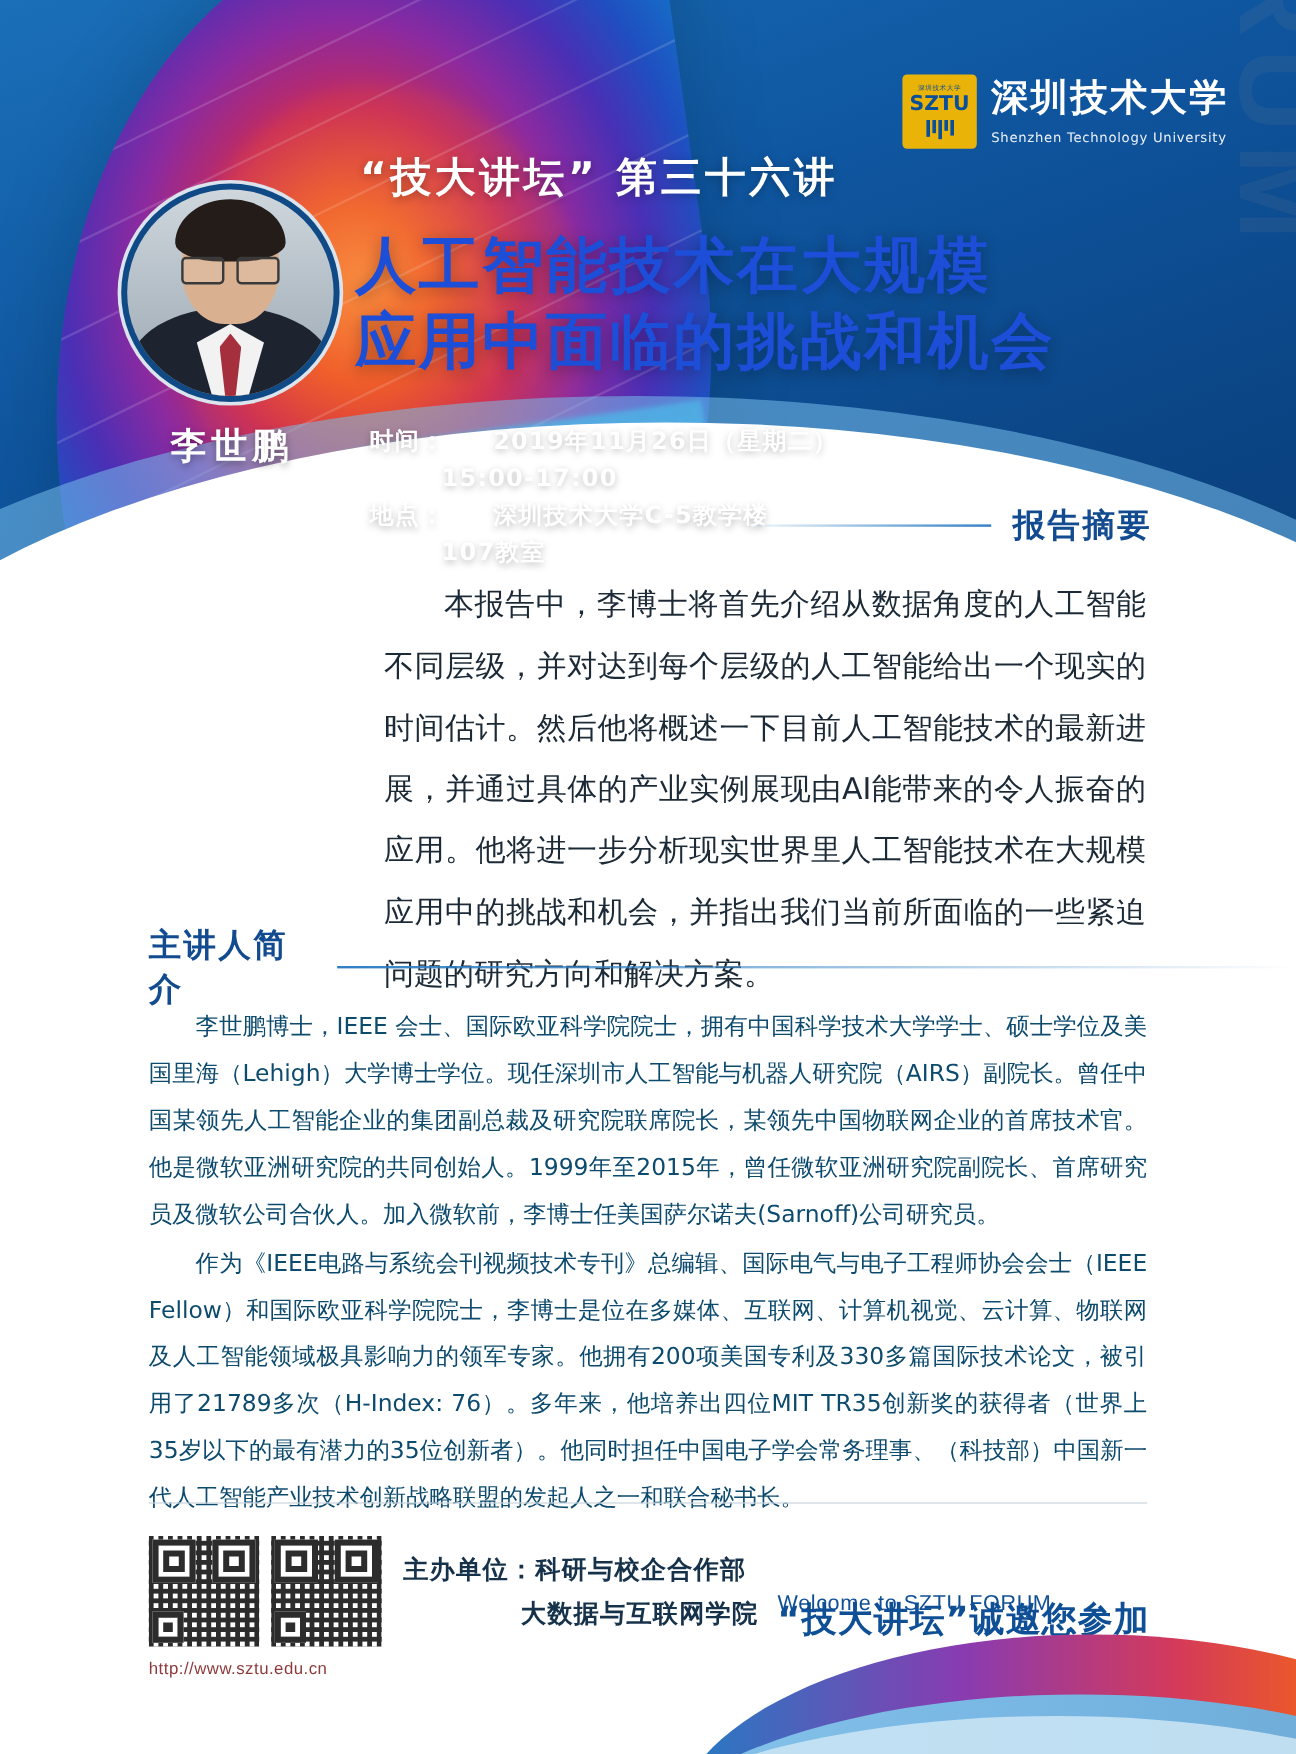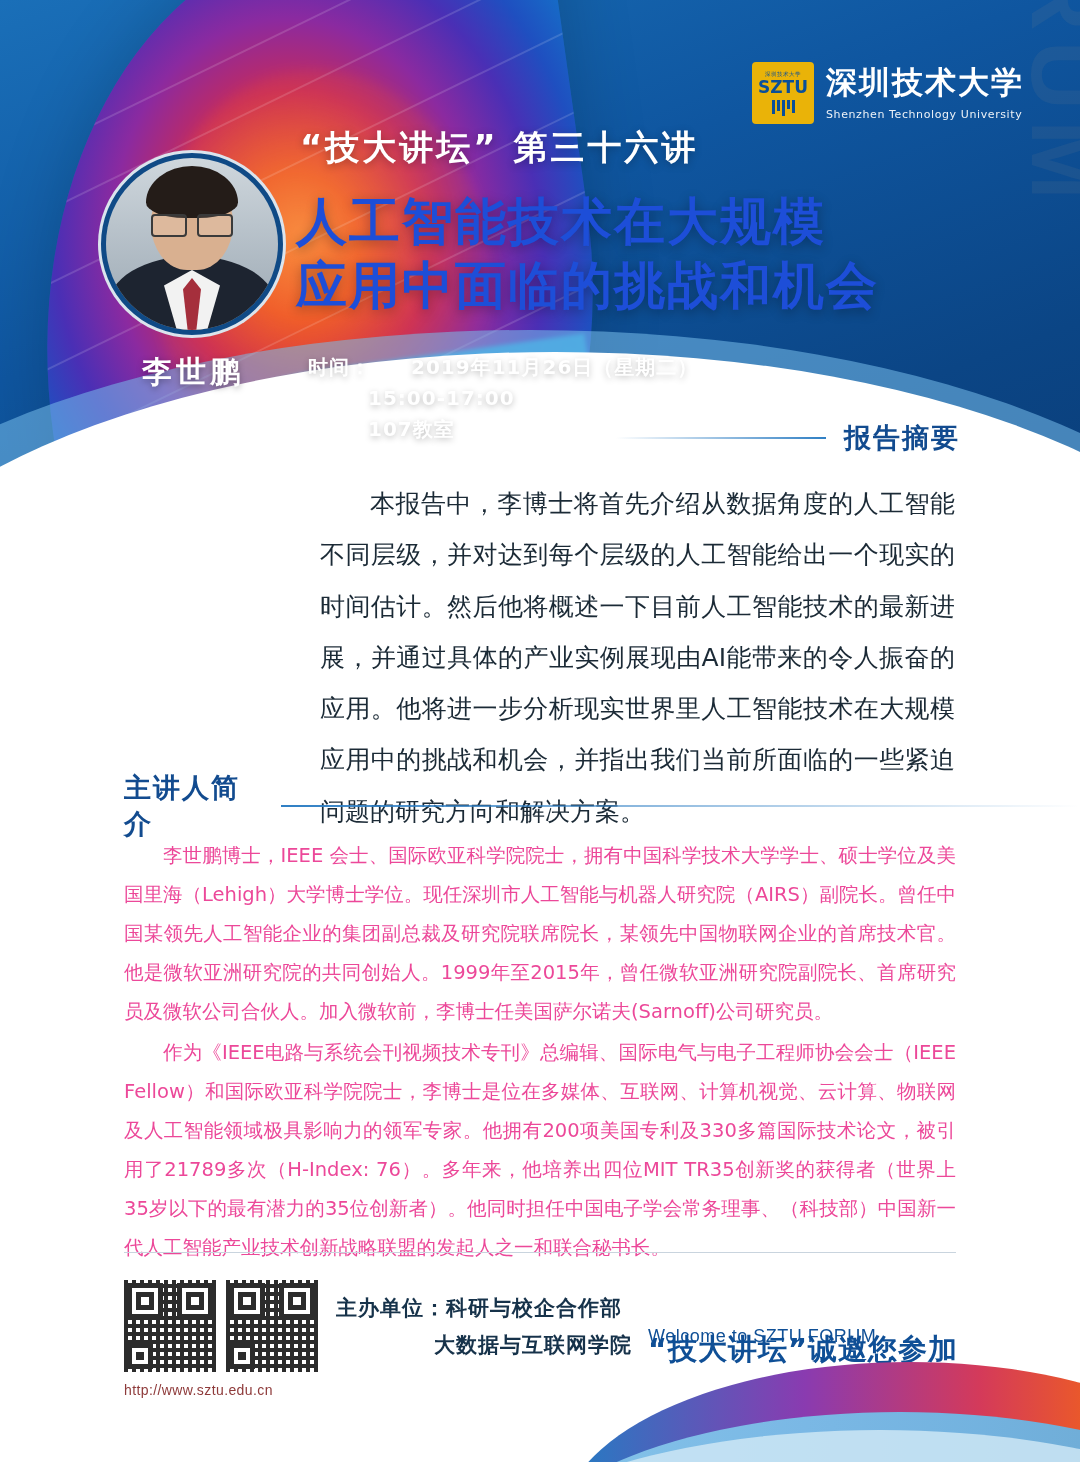--- a/index.html
+++ b/index.html
@@ -322,21 +322,21 @@
     letter-spacing: 2px;
   }
   .bio-head .line {
     width: 820px; height: 2px;
     background: linear-gradient(90deg, #2f7fc4 0%, rgba(20,100,180,0) 100%);
   }
   .bio-body {
     position: absolute;
     left: 124px; top: 836px;
     width: 832px;
-    color: #ec4899;
+    color: #0c4a6e;
     font-size: 19.5px;
     line-height: 2.0;
     text-align: justify;
     text-justify: inter-ideograph;
   }
   .bio-body p { text-indent: 2em; margin-bottom: 2px; }
 
   
   .footer-rule {
     position: absolute;
@@ -508,20 +508,24 @@
   </div>
 
   <div class="meta">
     <div class="row">
       <span class="lbl">时间：</span>
       <span class="val">2019年11月26日（星期二）</span>
     </div>
     <div class="row" style="padding-left:60px">
       <span class="val">15:00-17:00</span>
     </div>
+    <div class="row">
+      <span class="lbl">地点：</span>
+      <span class="val">深圳技术大学C-5教学楼</span>
+    </div>
     <div class="row" style="padding-left:60px">
       <span class="val">107教室</span>
     </div>
   </div>
 
   <div class="abstract-head">
     <span class="line"></span>
     <span class="txt">报告摘要</span>
   </div>
   <div class="abstract-body">本报告中，李博士将首先介绍从数据角度的人工智能不同层级，并对达到每个层级的人工智能给出一个现实的时间估计。然后他将概述一下目前人工智能技术的最新进展，并通过具体的产业实例展现由AI能带来的令人振奋的应用。他将进一步分析现实世界里人工智能技术在大规模应用中的挑战和机会，并指出我们当前所面临的一些紧迫问题的研究方向和解决方案。</div>

